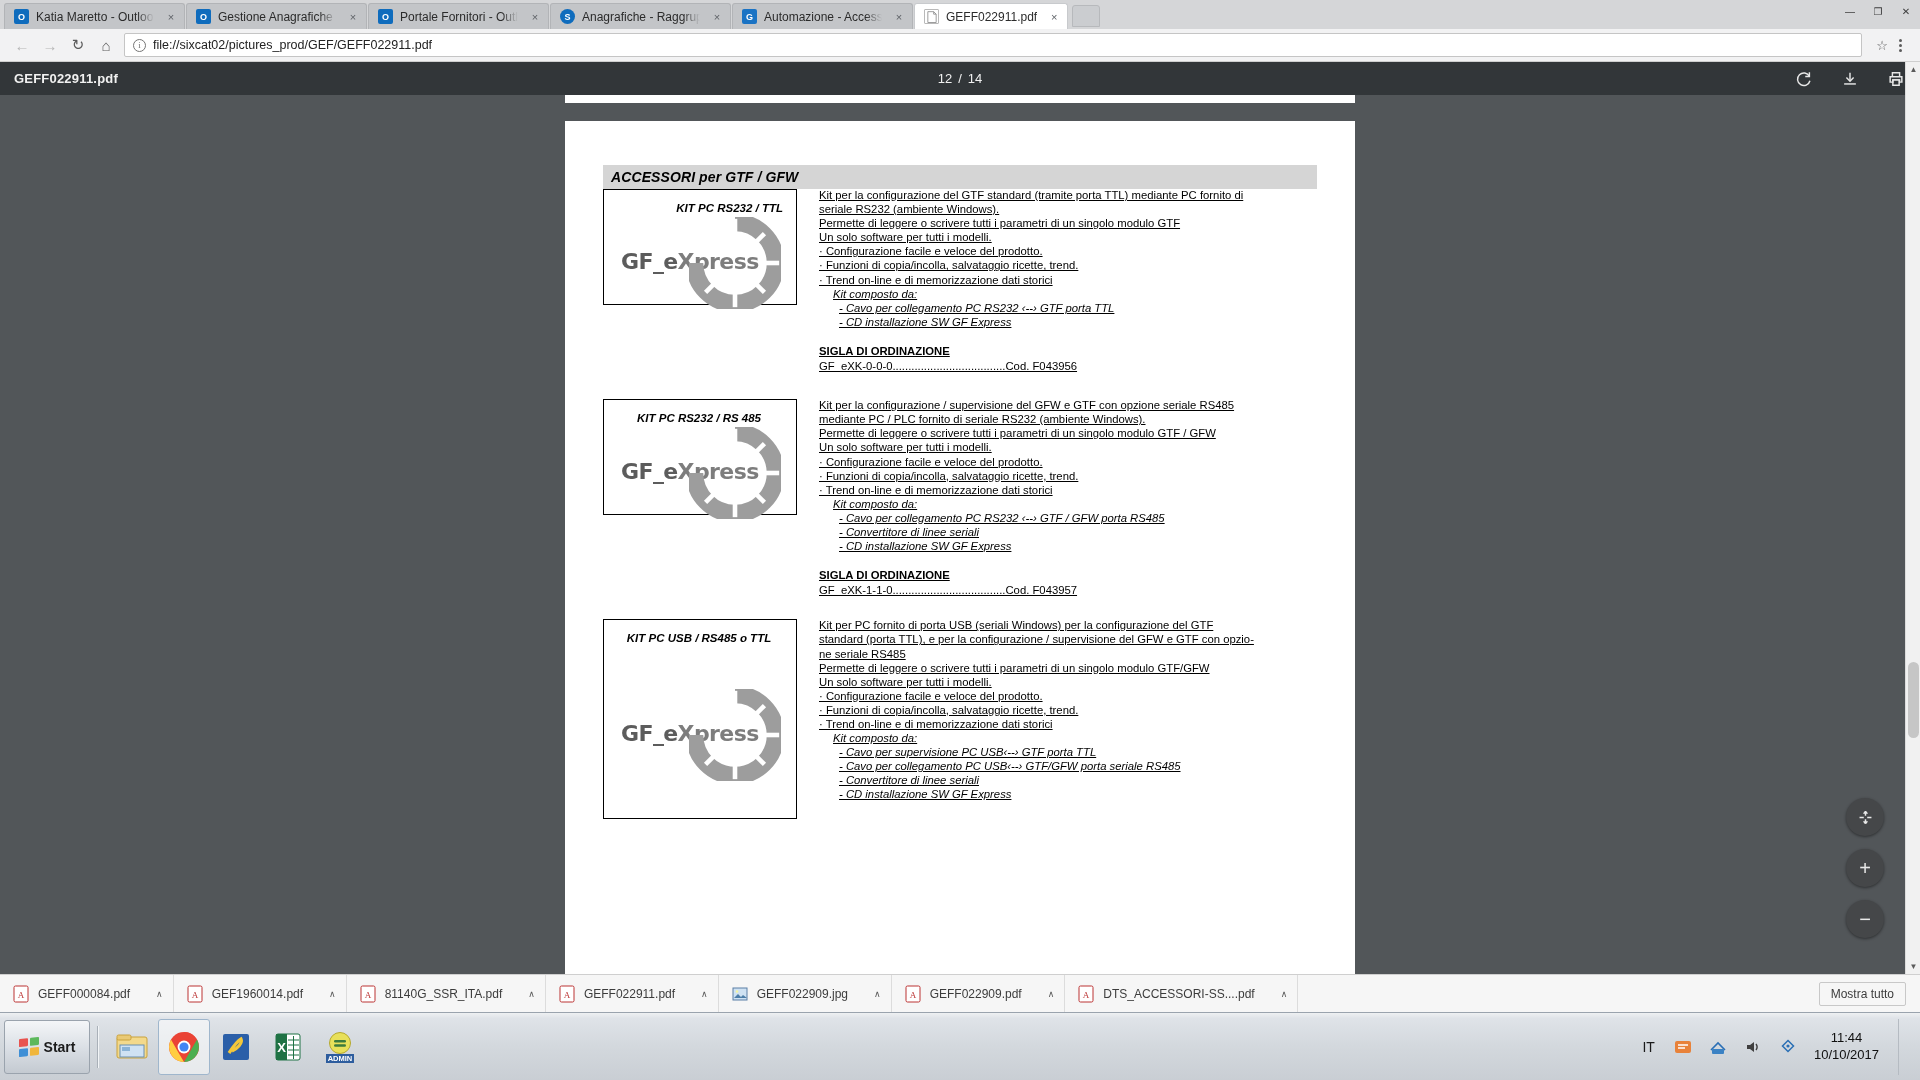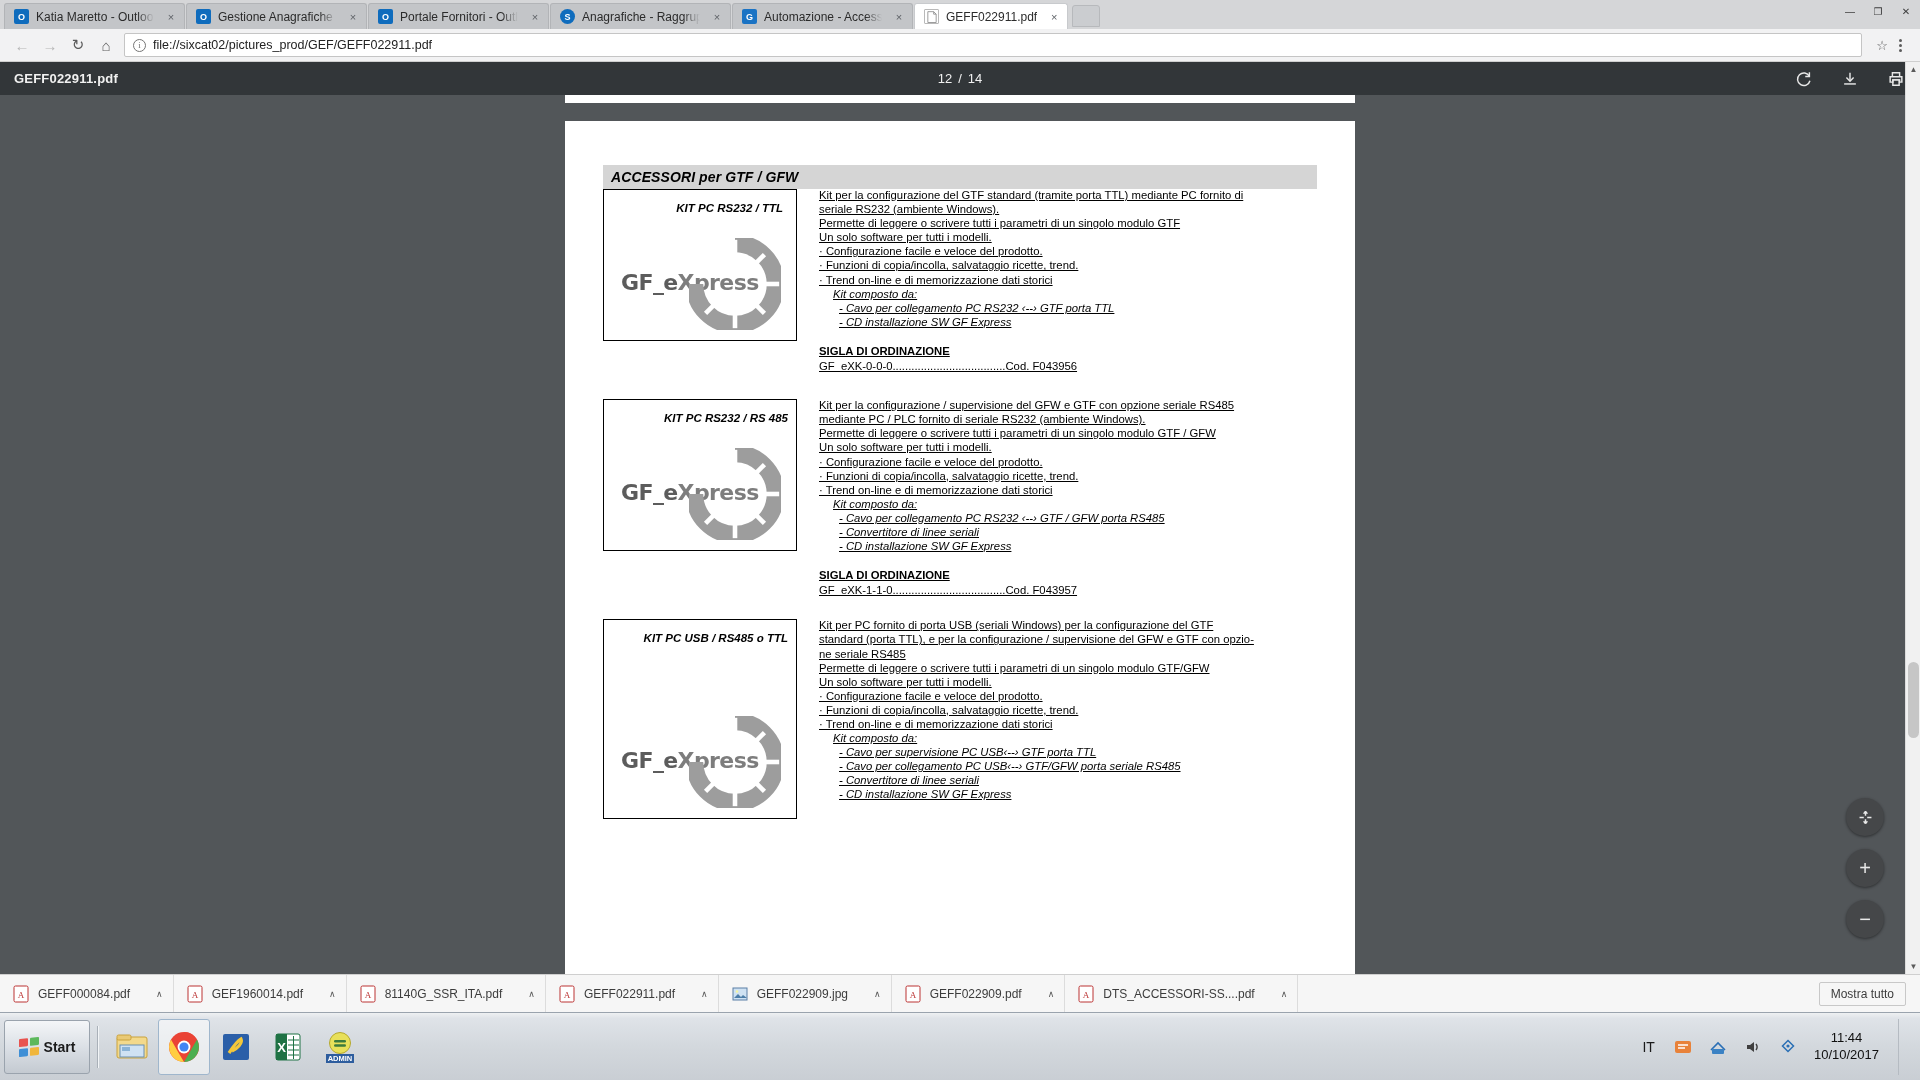--- a/index.html
+++ b/index.html
@@ -148,34 +148,34 @@
     letter-spacing: .1px;
   }
   .doc-subtitle {
     font-size: 11.5px; font-weight: bold; font-style: italic;
     padding: 5px 8px 0 8px;
     margin-bottom: 14px;
   }
 
   .kit-block { display: flex; margin-bottom: 10px; }
   .kit-figure {
-    width: 194px; height: 152px; flex: 0 0 194px;
+    width: 194px; height: 116px; flex: 0 0 194px;
     border: 1.4px solid #000; position: relative; background: #fff;
     margin-right: 22px;
   }
   .kit-figure.tall { height: 200px; }
   .kit-figure-label {
     position: absolute; top: 12px; right: 13px;
     font-size: 11.5px; font-style: italic; font-weight: bold;
     white-space: nowrap;
   }
-  .kit-figure-label.wide { right: 8px; left: 6px; text-align: right; }
+  .kit-figure-label.wide { right: 8px; left: 6px; text-align: center; }
   .logo-wrap {
     position: absolute; left: 0; right: 0; top: 40px; bottom: 8px;
-    display: flex; align-items: flex-end; justify-content: center;
+    display: flex; align-items: center; justify-content: center;
   }
   .logo-inner { position: relative; width: 170px; height: 96px; }
   .logo-text {
     position: absolute; left: 6px; top: 34px;
     font-size: 22px; font-weight: bold; letter-spacing: -0.6px;
     font-family: "DejaVu Sans", sans-serif;
     color: #7d7d7d;
   }
   .logo-text .dk { color: #5c5c5c; }
   .logo-swoosh { position: absolute; right: 4px; top: 2px; width: 92px; height: 92px; }

